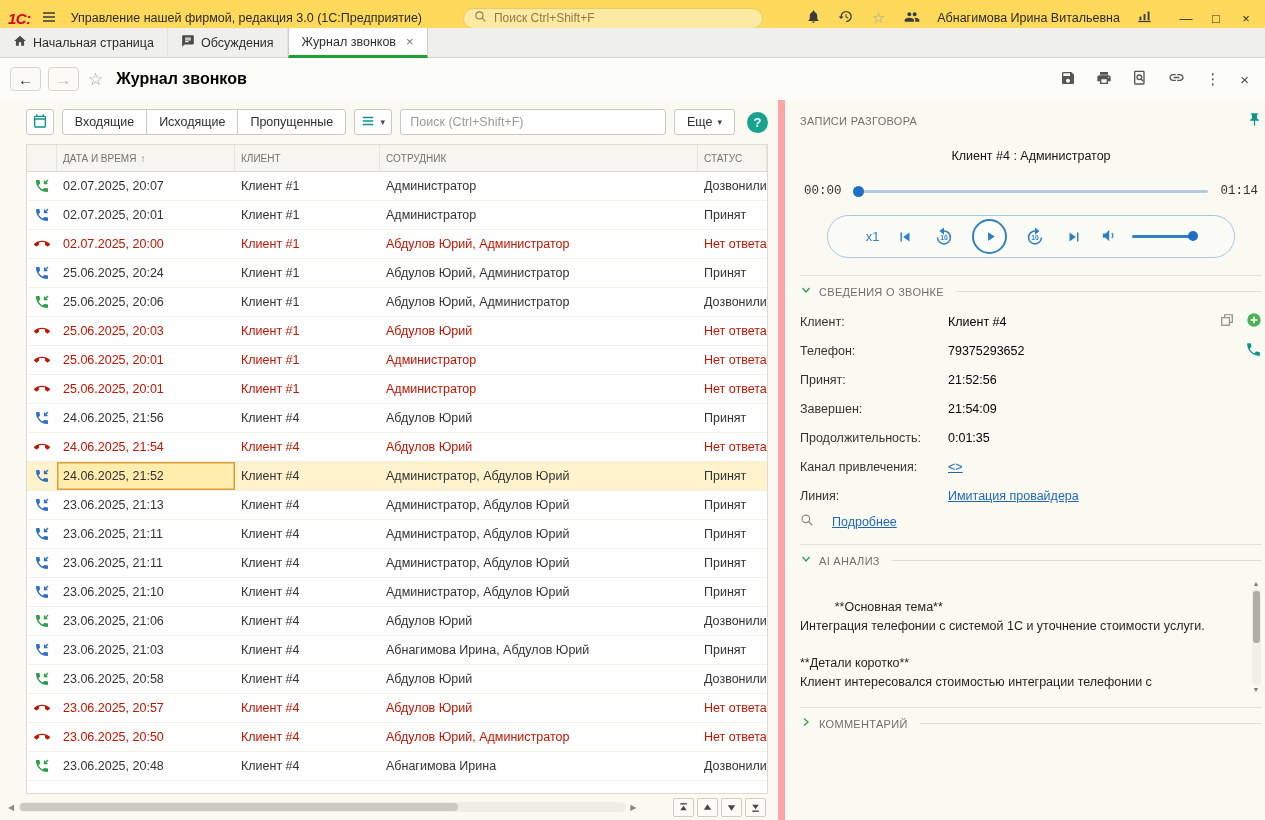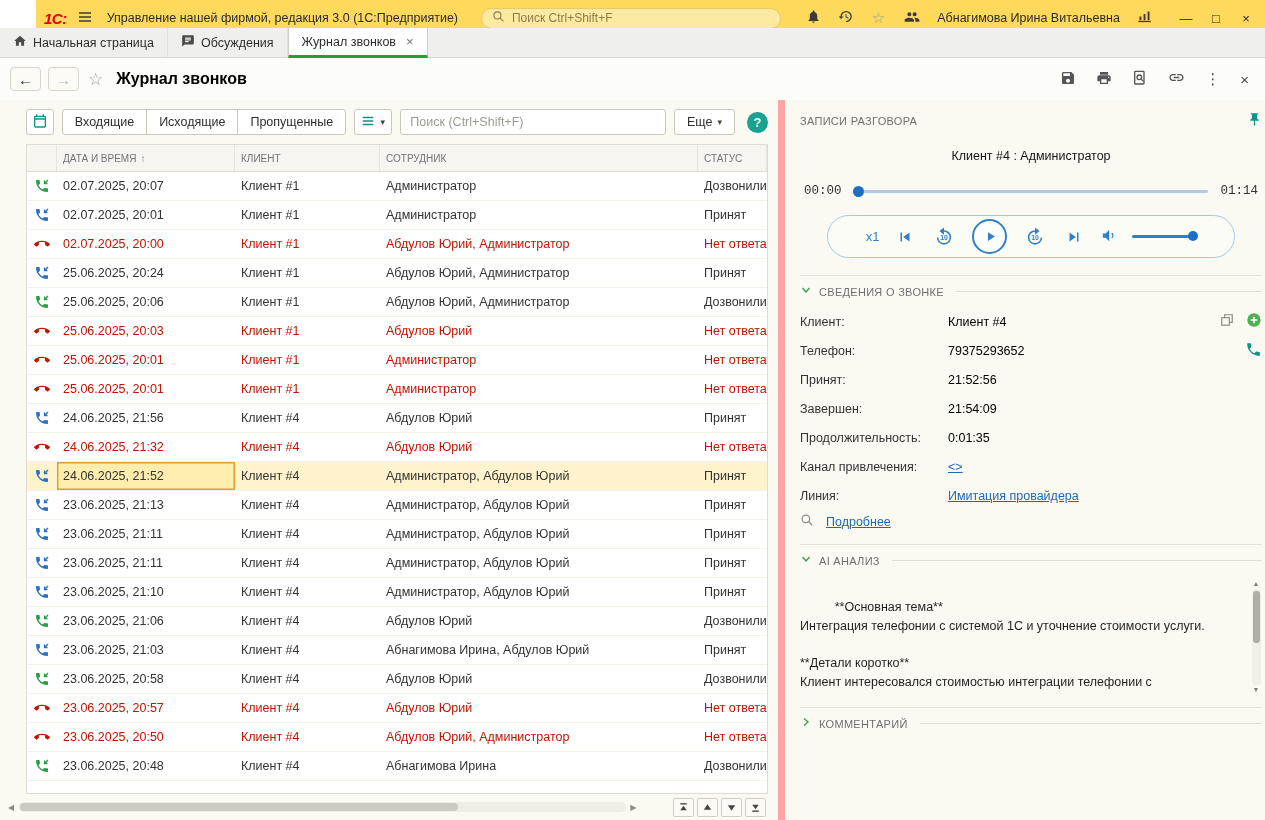--- a/index.html
+++ b/index.html
@@ -1,21 +1,21 @@
 <!DOCTYPE html>
 <html><head>
 <meta charset="utf-8">
 <style>
   * { box-sizing: border-box; margin: 0; padding: 0; }
   html,body { width:1265px; height:820px; overflow:hidden; }
   body { font-family:"Liberation Sans","DejaVu Sans",sans-serif; font-size:12.5px; color:#2b2b2b; background:#e9e9e9; }
   .window { width:1265px; height:820px; display:flex; flex-direction:column; background:#fff; }
 
   
-  .titlebar { height:28px; background:#ffd95c; display:flex; align-items:center; padding:8px 6px 0 8px; gap:8px; flex:none;margin-left:36px; }
+  .titlebar { height:28px; background:#ffd95c; display:flex; align-items:center; padding:8px 6px 0 8px; gap:8px; flex:none; }
   .t-logo { color:#e0001b; font-weight:bold; font-style:italic; font-size:15px; letter-spacing:-0.5px; }
   .icon-btn { background:none; border:none; display:flex; align-items:center; justify-content:center; cursor:default; padding:2px; }
   .t-title { font-size:12.5px; color:#2b2b2b; margin-left:4px; white-space:nowrap; }
   .t-search { margin:0 auto; width:300px; height:21px; background:#fce9a2; border:1px solid #e9c968; border-radius:11px; display:flex; align-items:center; gap:7px; padding:0 10px; color:#8d7c46; font-size:12px; }
   .t-right { display:flex; align-items:center; gap:13px; }
   .t-user { font-size:12.5px; color:#2b2b2b; white-space:nowrap; margin:0 2px; }
   .winctl { display:flex; align-items:center; gap:4px; margin-left:6px; }
   .winctl button { width:26px; height:22px; background:none; border:none; font-size:13px; color:#2b2b2b; }
 
   
@@ -93,21 +93,21 @@
 
   .sec { border-top:1px solid #e3e2d6; margin-top:5px; }
   .sec-h { display:flex; align-items:center; gap:7px; height:31px; }
   .sec-h .line { flex:1; height:1px; background:#e0dfd3; margin-left:5px; }
   .fields { }
   .field { display:flex; align-items:center; min-height:29px; font-size:12.5px; }
   .f-label { width:148px; flex:none; color:#333; }
   .f-value { color:#000; }
   .f-value.link { color:#1f66b7; text-decoration:underline; }
   .f-trail { margin-left:auto; display:flex; align-items:center; gap:12px; }
-  .more-row { display:flex; align-items:center; gap:12px; margin:3px 0 9px; }
+  .more-row { display:flex; align-items:center; gap:18px; margin:3px 0 9px; }
   .more-row .link { color:#1f66b7; text-decoration:underline; font-size:12.5px; }
 
   .ai-box { position:relative; margin:3px 0 7px; height:116px; overflow:hidden; font-size:12.5px; line-height:1.5; color:#1f1f1f; white-space:pre-wrap; padding-right:20px; }
   .ai-scroll { position:absolute; right:0; top:0; bottom:0; width:12px; display:flex; flex-direction:column; align-items:center; }
   .ai-scroll .sarrow { font-size:7px; color:#7b7b74; line-height:10px; }
   .ai-scroll .strack { flex:1; width:9px; background:#f0efe8; border-radius:4px; position:relative; }
   .ai-scroll .sthumb { position:absolute; top:2px; left:1px; width:7px; height:52px; background:#aeaea4; border-radius:3px; }
 </style>
 </head>
 <body>
@@ -368,21 +368,21 @@
               <div class="tc c-client">Клиент #4</div>
               <div class="tc c-emp">Абдулов Юрий</div>
               <div class="tc c-status">Принят</div>
             </div>
             <div class="trow missed">
               <div class="tc c-ic">
                 <svg width="16" height="16" viewBox="0 0 24 24">
                   <path fill="#c01400" d="M12 9c-1.6 0-3.15.25-4.6.72v3.1c0 .39-.23.74-.56.9-.98.49-1.87 1.12-2.66 1.85-.18.18-.43.28-.7.28-.28 0-.53-.11-.71-.29L.29 13.08c-.18-.17-.29-.42-.29-.7 0-.28.11-.53.29-.71C3.34 8.78 7.46 7 12 7s8.66 1.78 11.71 4.67c.18.18.29.43.29.71 0 .28-.11.53-.29.7l-2.48 2.48c-.18.18-.43.29-.71.29-.27 0-.52-.11-.7-.28-.79-.74-1.68-1.36-2.66-1.85-.33-.16-.56-.5-.56-.9v-3.1C15.15 9.25 13.6 9 12 9z"></path>
                 </svg>
               </div>
-              <div class="tc c-date">24.06.2025, 21:32</div>
+              <div class="tc c-date">24.06.2025, 21:54</div>
               <div class="tc c-client">Клиент #4</div>
               <div class="tc c-emp">Абдулов Юрий</div>
               <div class="tc c-status">Нет ответа</div>
             </div>
             <div class="trow selected">
               <div class="tc c-ic">
                 <svg width="16" height="16" viewBox="0 0 24 24">
                   <path fill="#2f6fc2" d="M6.62 10.79c1.44 2.83 3.76 5.14 6.59 6.59l2.2-2.2c.27-.27.67-.36 1.02-.24 1.12.37 2.33.57 3.57.57.55 0 1 .45 1 1V20c0 .55-.45 1-1 1-9.39 0-17-7.61-17-17 0-.55.45-1 1-1h3.5c.55 0 1 .45 1 1 0 1.25.2 2.45.57 3.57.11.35.03.74-.25 1.02l-2.2 2.2z"></path>
                   <path fill="none" stroke="#2f6fc2" stroke-width="2" d="M21 3l-5.2 5.2M15.8 3.8v4.4h4.4"></path>
                 </svg>

